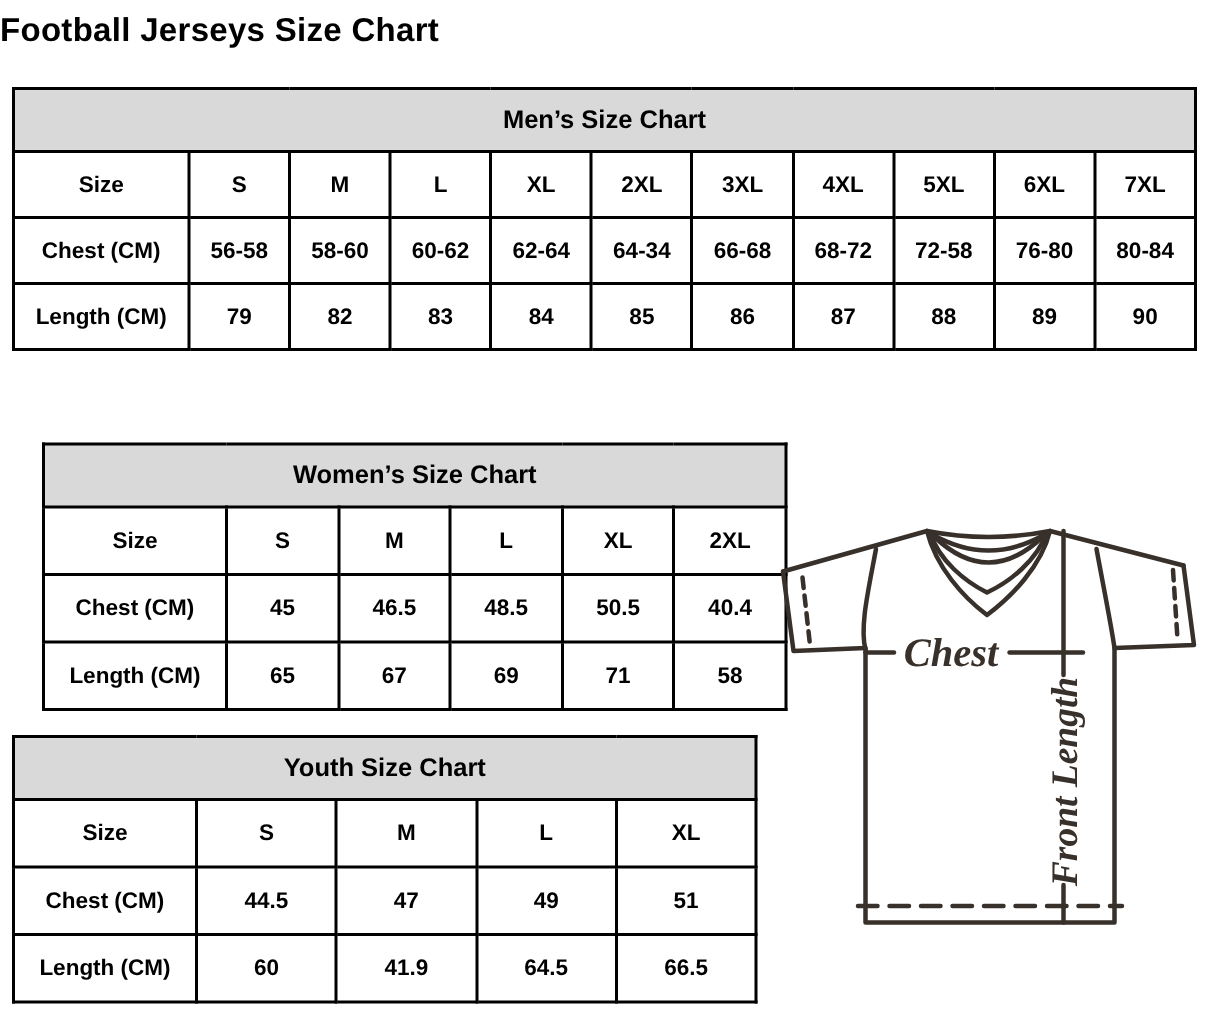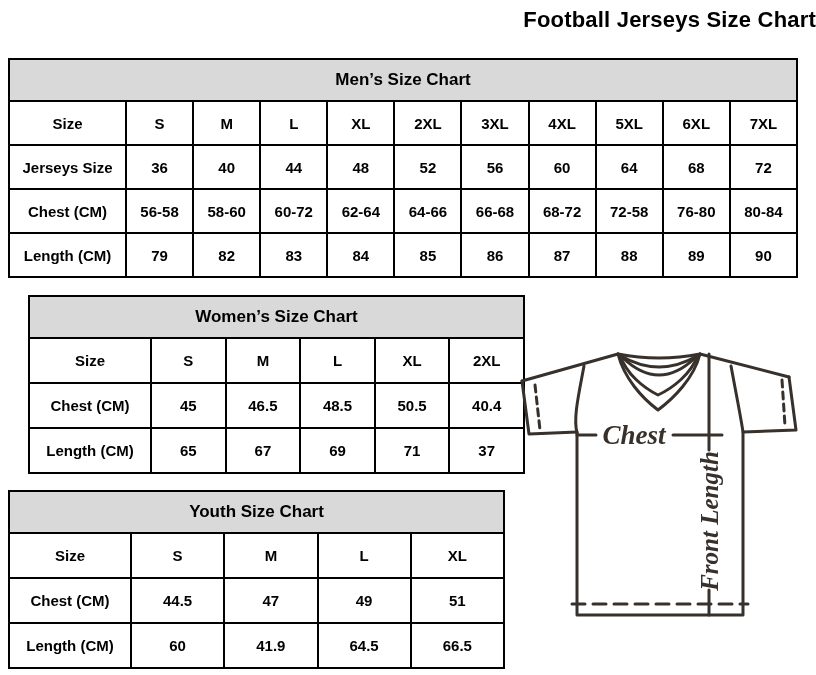--- a/index.html
+++ b/index.html
@@ -1,18 +1,18 @@
 <!DOCTYPE html>
 <html><head>
 <meta charset="utf-8">
 <style>
   html,body{margin:0;padding:0;background:#fff;}
   .page{position:relative;width:816px;height:675px;background:#fff;overflow:hidden;
         font-family:"Liberation Sans",sans-serif;color:#000;}
-  .page-title{position:absolute;top:7px;left:0;width:100%;margin:0;text-align:right;
+  .page-title{position:absolute;top:7px;left:0;width:100%;margin:0;text-align:left;
         font-size:22px;font-weight:bold;letter-spacing:0.2px;}
   table.size-table{position:absolute;border-collapse:collapse;table-layout:fixed;background:#fff;}
   .size-table th,.size-table td{border:2px solid #000;text-align:center;vertical-align:middle;
         font-weight:bold;padding:0;font-size:15px;}
   .size-table th.table-title{background:#d9d9d9;font-size:17px;height:40px;}
   #men-table{left:8px;top:58px;width:790px;}
   #men-table td{height:42px;}
   #men-table .label-col{width:117px;}
   #women-table{left:8px;top:295px;width:497px;margin-left:20px;}
   #women-table td{height:43px;}
@@ -48,39 +48,26 @@
         <td>L</td>
         <td>XL</td>
         <td>2XL</td>
         <td>3XL</td>
         <td>4XL</td>
         <td>5XL</td>
         <td>6XL</td>
         <td>7XL</td>
       </tr>
       <tr>
-        <td>Jerseys Size</td>
-        <td>36</td>
-        <td>40</td>
-        <td>44</td>
-        <td>48</td>
-        <td>52</td>
-        <td>56</td>
-        <td>60</td>
-        <td>64</td>
-        <td>68</td>
-        <td>72</td>
-      </tr>
-      <tr>
         <td>Chest (CM)</td>
         <td>56-58</td>
         <td>58-60</td>
-        <td>60-72</td>
+        <td>60-62</td>
         <td>62-64</td>
-        <td>64-66</td>
+        <td>64-34</td>
         <td>66-68</td>
         <td>68-72</td>
         <td>72-58</td>
         <td>76-80</td>
         <td>80-84</td>
       </tr>
       <tr>
         <td>Length (CM)</td>
         <td>79</td>
         <td>82</td>
@@ -122,21 +109,21 @@
         <td>48.5</td>
         <td>50.5</td>
         <td>40.4</td>
       </tr>
       <tr>
         <td>Length (CM)</td>
         <td>65</td>
         <td>67</td>
         <td>69</td>
         <td>71</td>
-        <td>37</td>
+        <td>58</td>
       </tr>
     </tbody>
   </table>
 
   <table id="youth-table" class="size-table">
     <colgroup>
         <col class="label-col">
         <col span="4">
       </colgroup>
     <thead>

